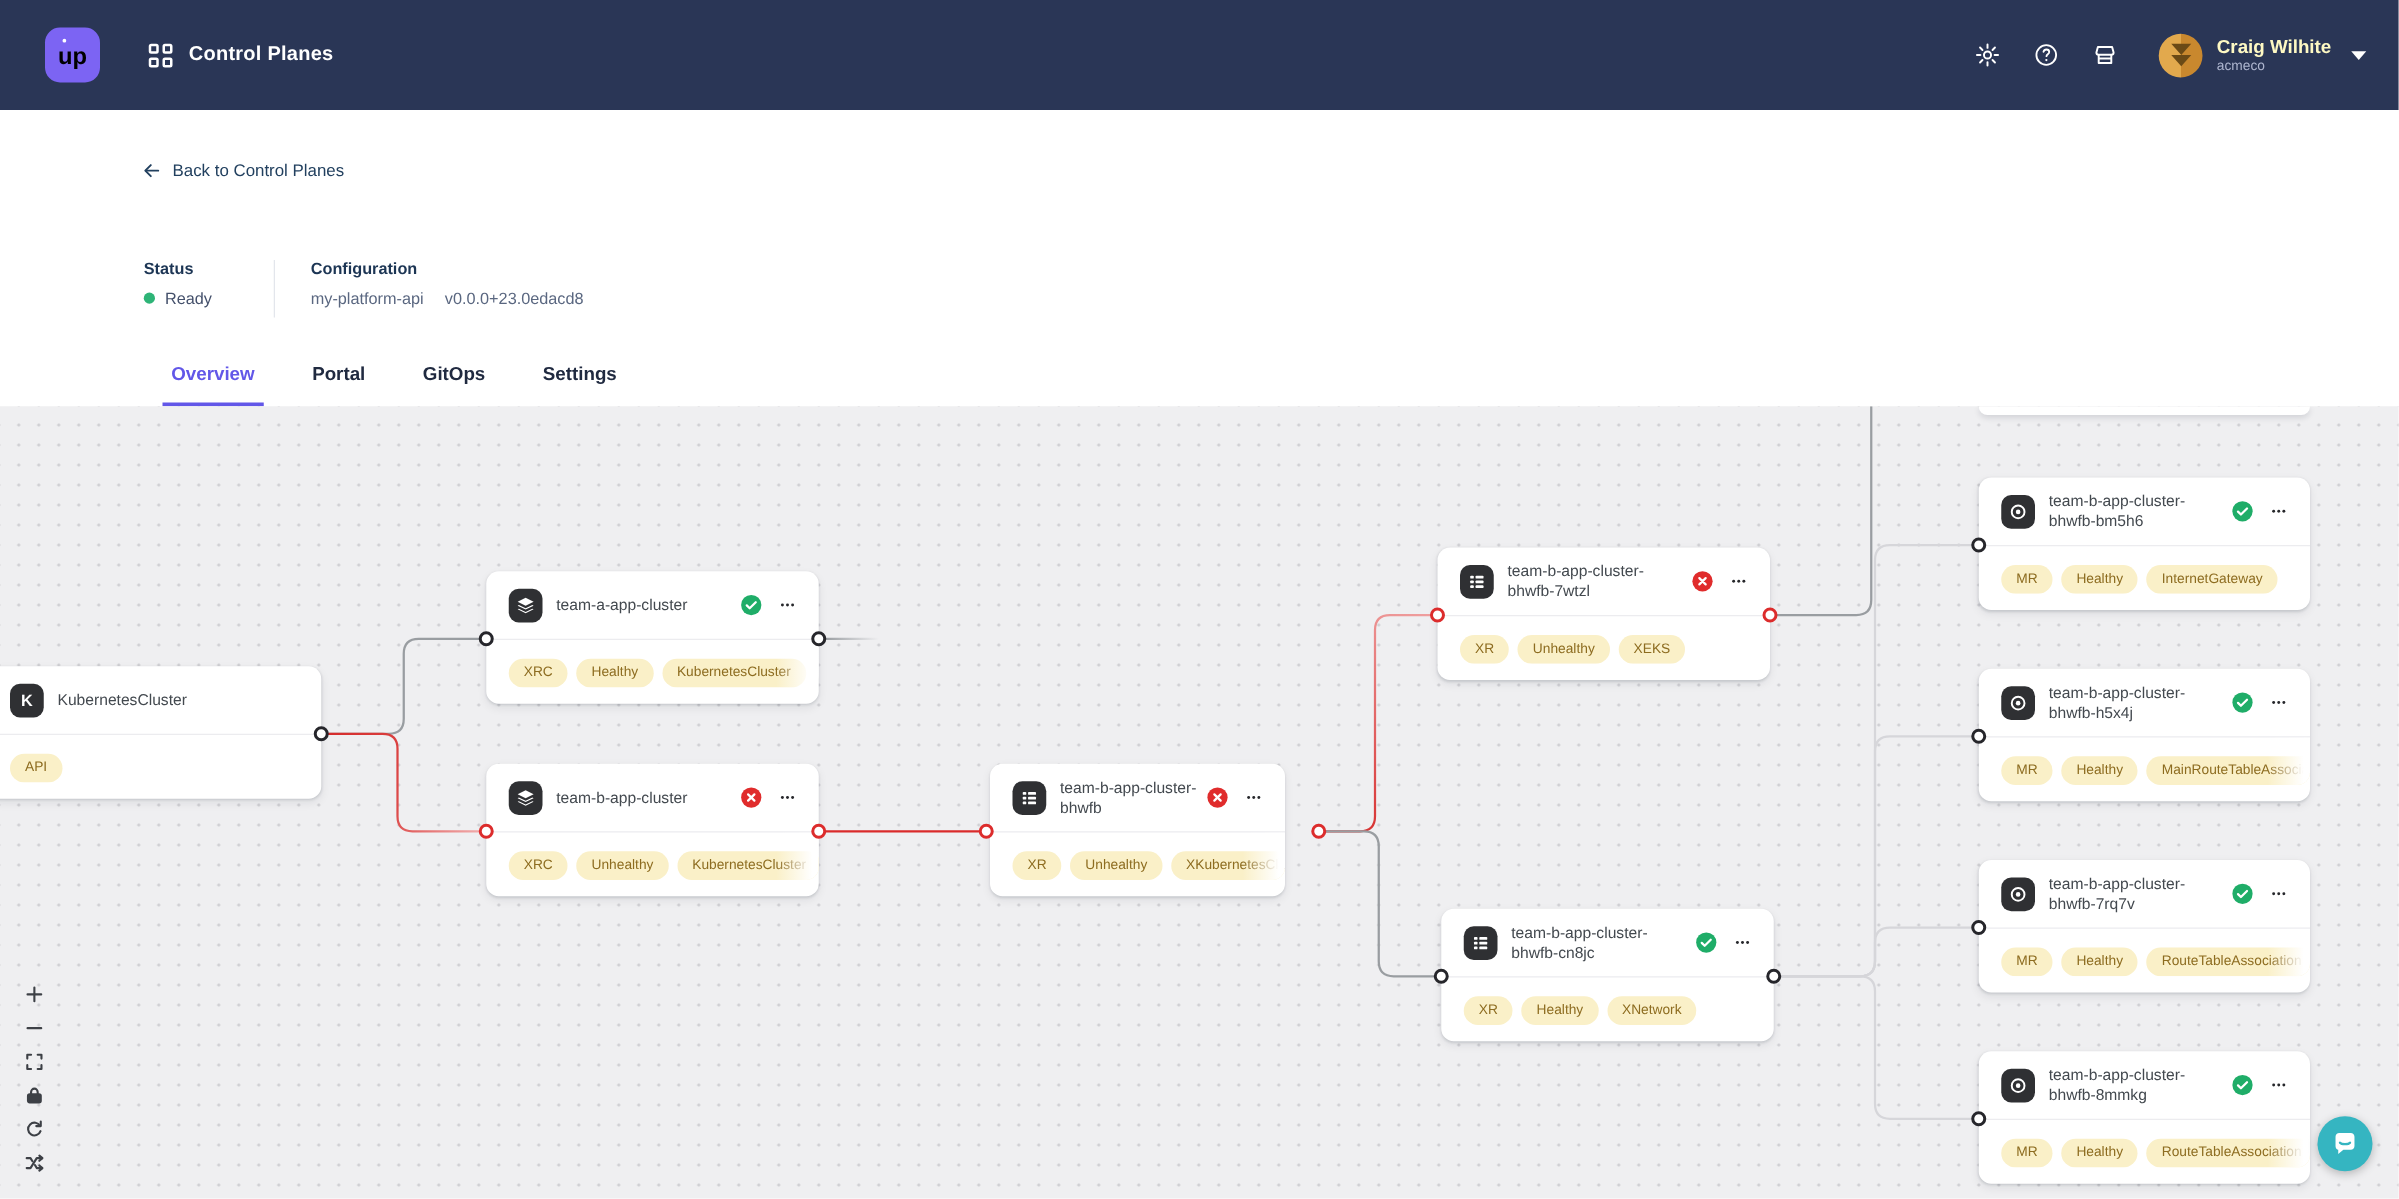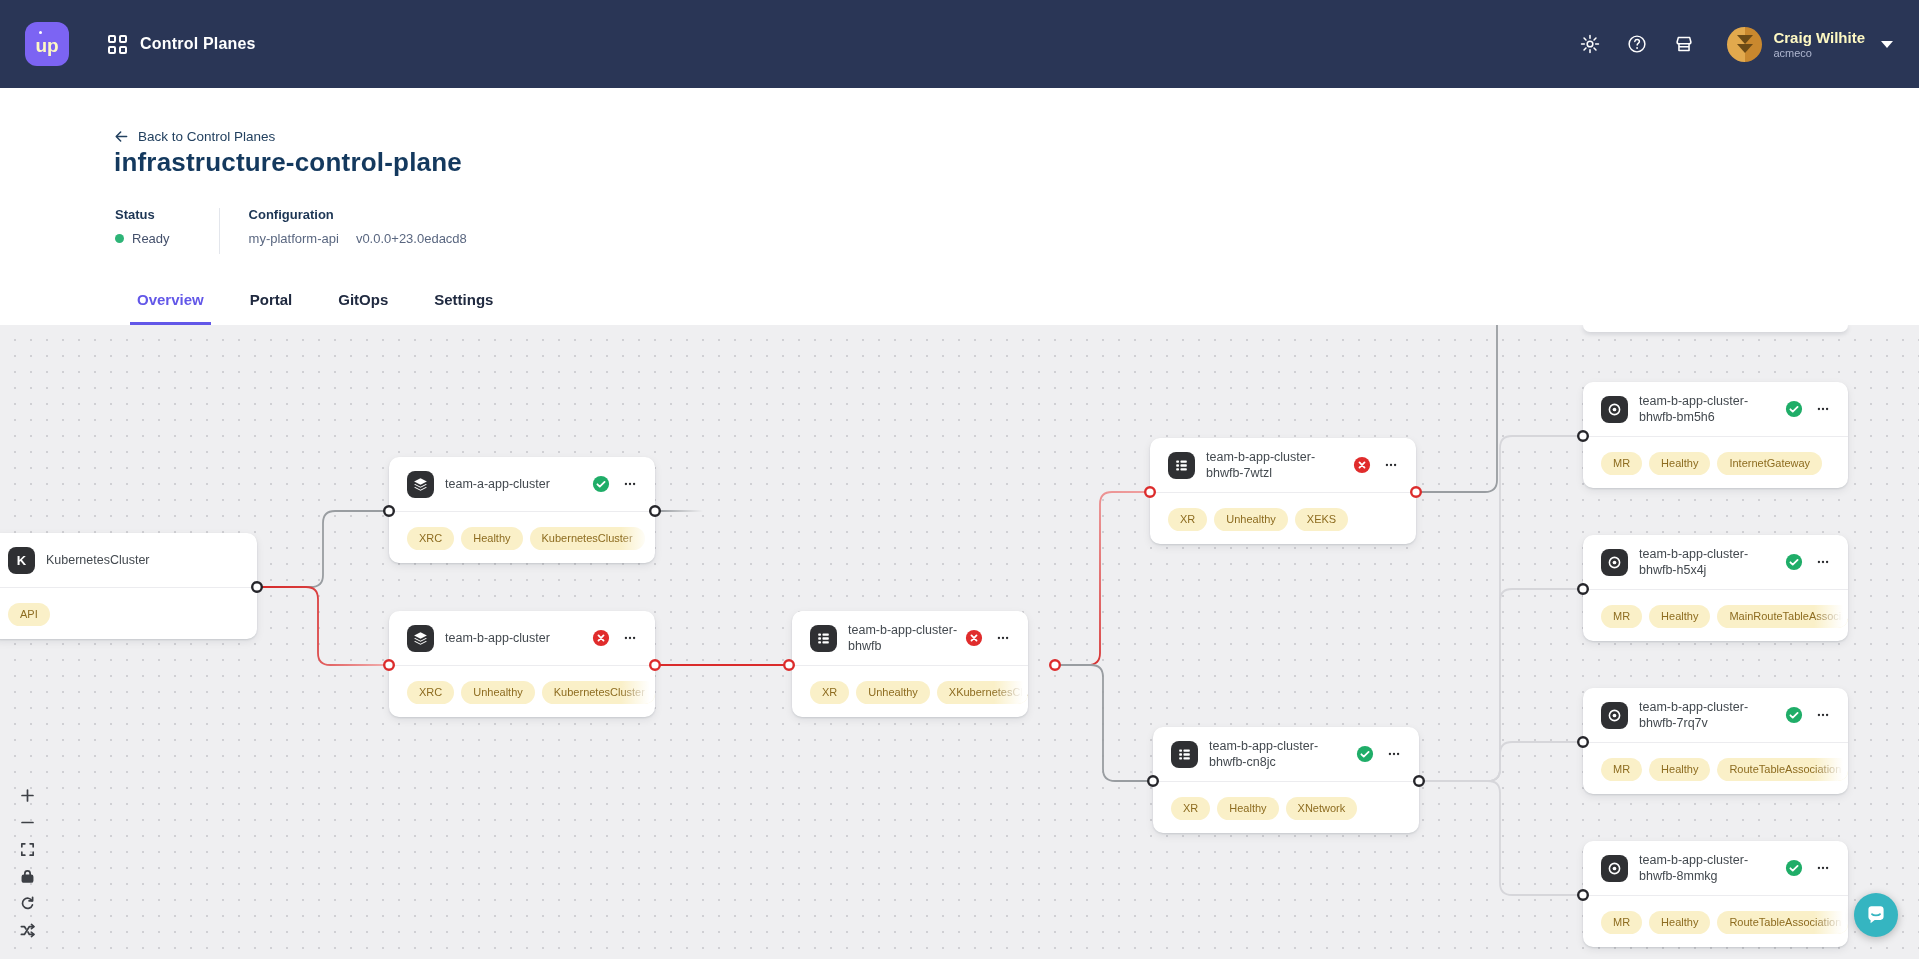--- a/index.html
+++ b/index.html
@@ -2,23 +2,23 @@
 <html><head>
 <meta charset="utf-8">
 <style>
   * { box-sizing: border-box; margin: 0; padding: 0; }
   html,body { width:1919px; height:959px; overflow:hidden; background:#fff;
     font-family:"Liberation Sans", sans-serif; }
 
   
   .navbar { height:88px; background:#2a3656; display:flex; align-items:center;
     padding:0 26px 0 25px; position:relative; }
-  .logo { width:44px; height:44px; border-radius:12px; background:#7c64f3; color:#fef9c3;
+  .logo { width:44px; height:44px; border-radius:12px; background:#7c64f3; color:#000000;
     display:flex; align-items:center; justify-content:center; font-weight:bold;
-    font-size:19px; position:relative; cursor:pointer; }
+    font-size:19px; position:relative; cursor:pointer;margin-left:11px; }
   .logo i { position:absolute; top:9px; left:14px; width:3px; height:3px; border-radius:50%;
     background:#fff; }
   .logo span { margin-top:3px; letter-spacing:0; font-style:normal; }
   .appswitch { margin-left:39px; display:grid; grid-template-columns:8px 8px; gap:3px; cursor:pointer; }
   .appswitch b { width:8px; height:8px; border:2px solid #fff; border-radius:2px; }
   .app-title { margin-left:13px; color:#fff; font-weight:bold; font-size:16px; letter-spacing:.2px; }
   .nav-spacer { flex:1; }
   .navicon { width:26px; height:26px; margin-left:21px; cursor:pointer; display:flex;
     align-items:center; justify-content:center; }
   .navicon svg { width:22px; height:22px; }
@@ -149,21 +149,20 @@
 </nav>
 
 <header class="header">
   <a class="back">
     <svg viewBox="0 0 20 20" stroke="#22405f" stroke-width="1.8" fill="none" stroke-linecap="round" stroke-linejoin="round">
       <path d="M16 10H4.5"></path>
         <path d="M9 4.8 3.8 10 9 15.2"></path>
     </svg>
     <span>Back to Control Planes</span>
   </a>
-  <h1 class="ptitle">infrastructure-control-plane</h1>
 
   <div class="meta">
     <div class="meta-col">
       <div class="meta-label">Status</div>
       <div class="status-value">
         <span class="dot-green"></span>
         <span>Ready</span>
       </div>
     </div>
     <div class="meta-div"></div>

